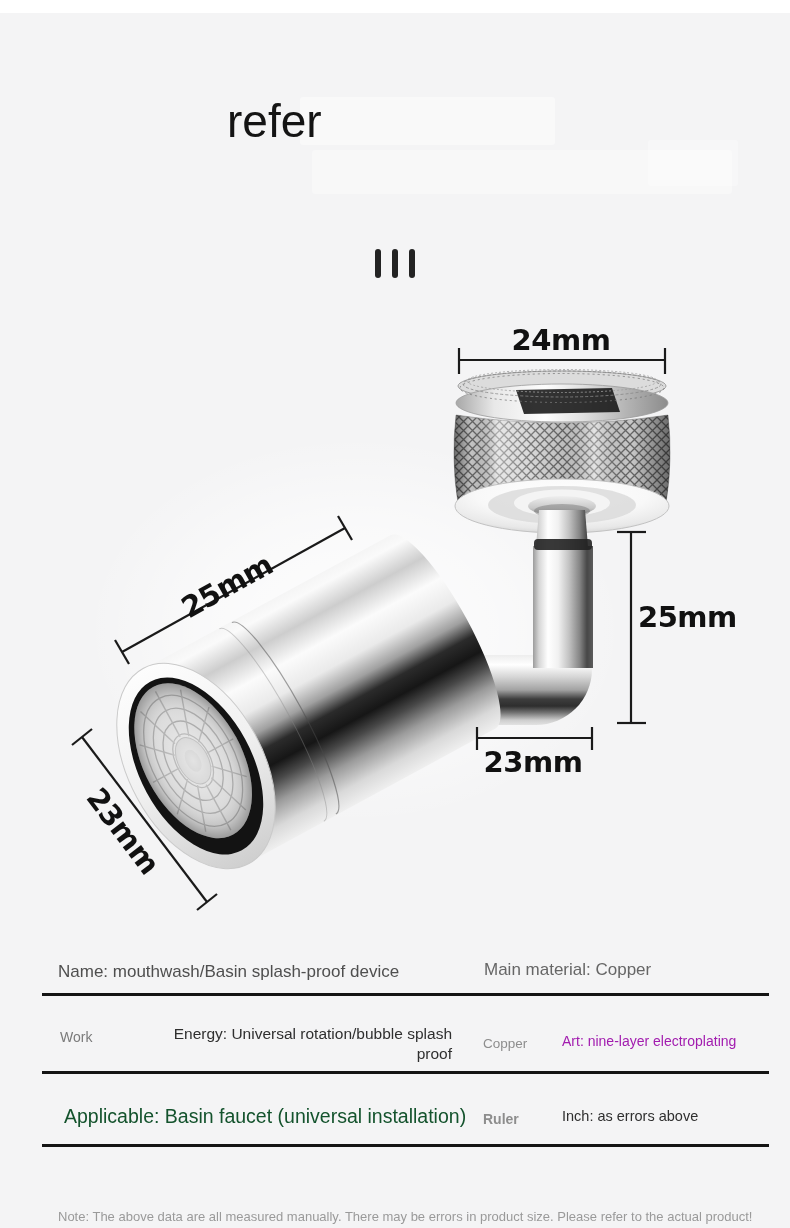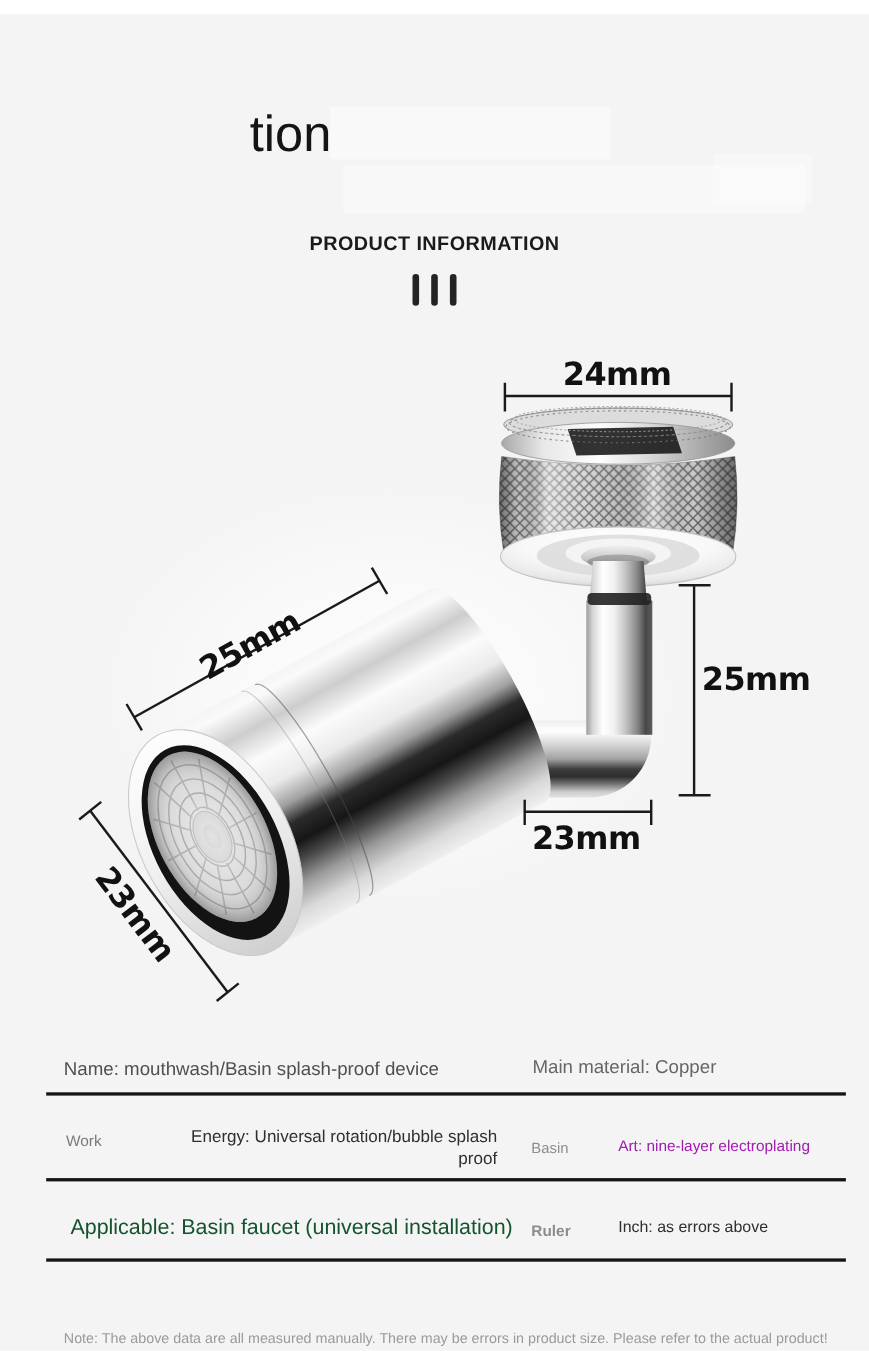--- a/index.html
+++ b/index.html
@@ -37,23 +37,22 @@
 </head>
 <body>
 
 <div class="page">
   <div class="top-strip"></div>
   <div class="ghost g1"></div>
   <div class="ghost g2"></div>
   <div class="ghost g3"></div>
 
   <div class="title">
-    <div>tion</div>
+    <div>refer</div>
   </div>
-  <div class="subtitle">PRODUCT INFORMATION</div>
   <div class="bars">
       <i></i>
       <i></i>
       <i></i>
     </div>
 
   <svg class="diagram" width="790" height="645" viewBox="0 0 790 645">
     <defs>
       <radialGradient id="glowGrad">
         <stop offset="0" stop-color="rgba(255,255,255,.9)"></stop>
@@ -228,21 +227,21 @@
     <text class="dimtext" transform="translate(227,286) rotate(-29)" x="0" y="10" text-anchor="middle">25mm</text>
     <text class="dimtext" transform="translate(123,531) rotate(52.8)" x="0" y="10" text-anchor="middle">23mm</text>
   </svg>
 
   <div class="spec">
     <span class="r1l">Name: mouthwash/Basin splash-proof device</span>
     <span class="r1r">Main material: Copper</span>
     <div class="rule rule1"></div>
     <span class="work">Work</span>
     <span class="energy">Energy: Universal rotation/bubble splash proof</span>
-    <span class="worker">Basin</span>
+    <span class="worker">Copper</span>
     <span class="art">Art: nine-layer electroplating</span>
     <div class="rule rule2"></div>
     <span class="applicable">Applicable: Basin faucet (universal installation)</span>
     <span class="ruler">Ruler</span>
     <span class="inch">Inch: as errors above</span>
     <div class="rule rule3"></div>
   </div>
 
   <div class="note">Note: The above data are all measured manually. There may be errors in product size. Please refer to the actual product!</div>
 </div>

